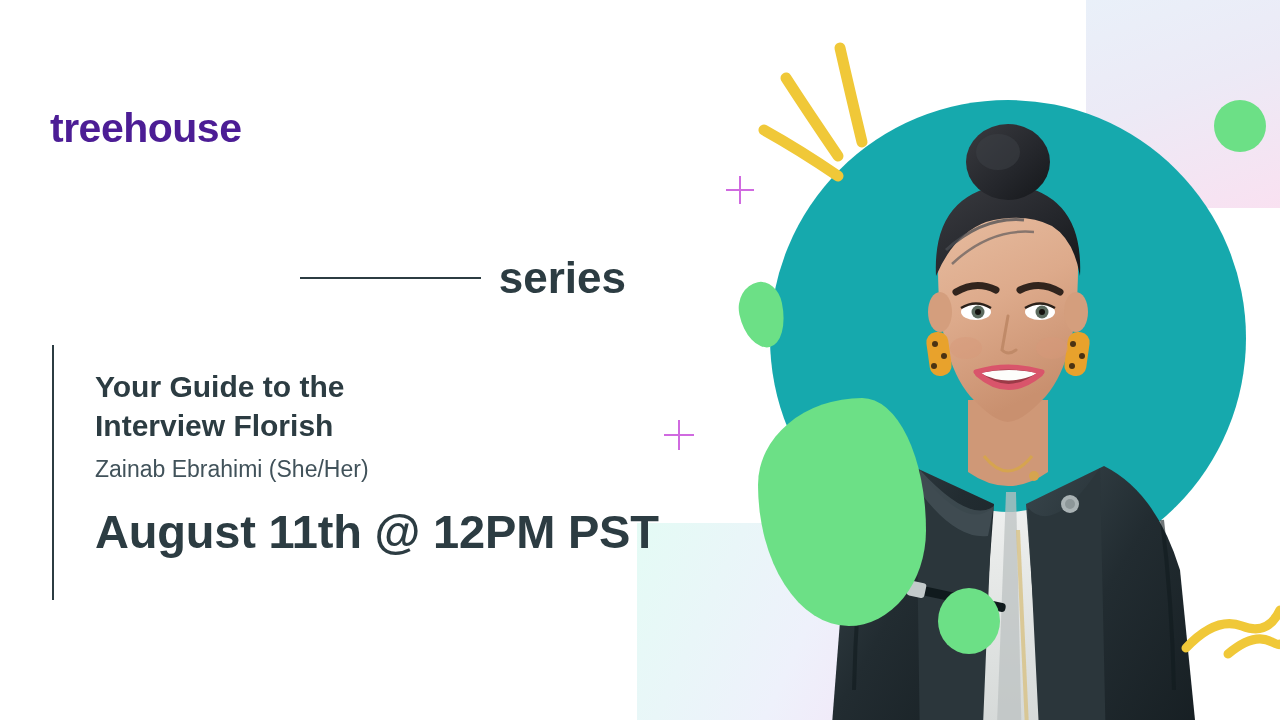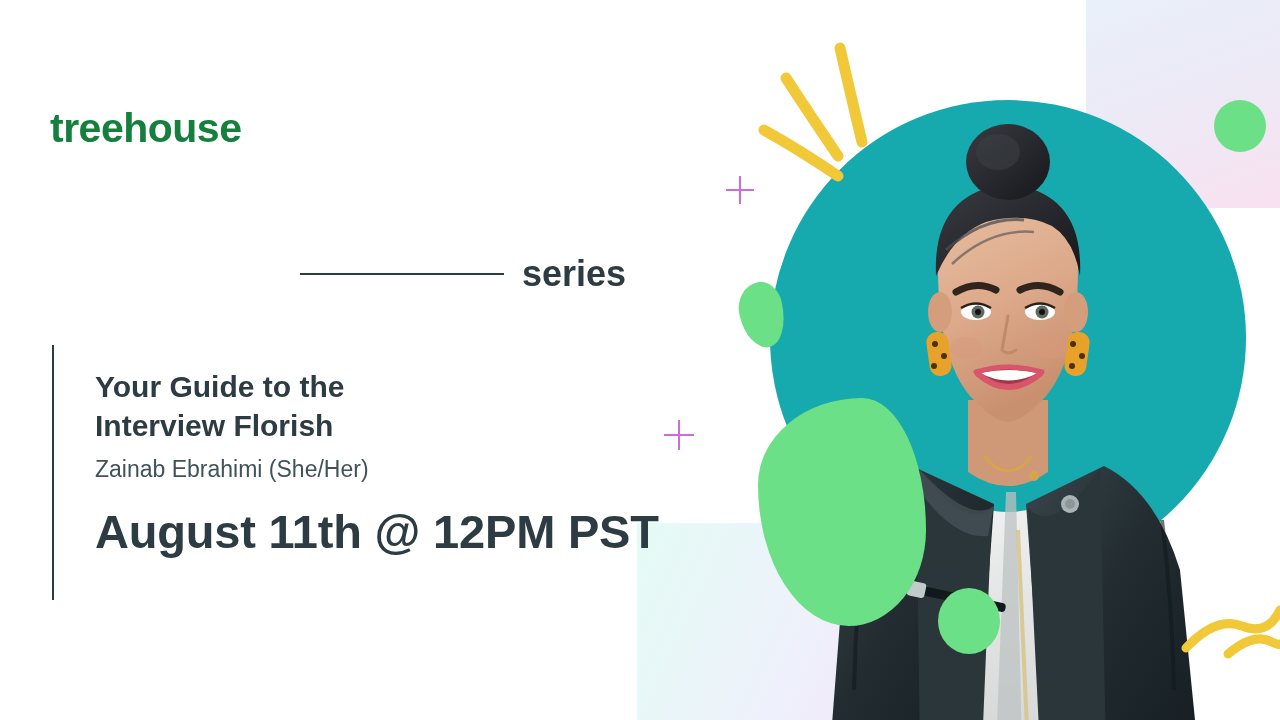--- a/index.html
+++ b/index.html
@@ -138,21 +138,21 @@
     top: 0;
     width: 660px;
     height: 720px;
   }
   .brand {
     position: absolute;
     left: 50px;
     top: 108px;
     font-size: 41px;
     font-weight: bold;
-    color: #15803d;
+    color: #4c1d95;
     letter-spacing: -0.5px;
     line-height: 1;
   }
   .headline {
     position: absolute;
     left: 40px;
     top: 166px;
     font-size: 86px;
     font-weight: bold;
     line-height: 1;
@@ -169,21 +169,21 @@
     display: flex;
     align-items: center;
     gap: 18px;
   }
   .series-rule {
     flex: 1;
     height: 2px;
     background: #2c3c42;
   }
   .series-word {
-    font-size: 36px;
+    font-size: 44px;
     font-weight: bold;
     color: #2c3c42;
     letter-spacing: 0px;
     line-height: 1;
   }
 
   .detail-block {
     position: absolute;
     left: 52px;
     top: 345px;

